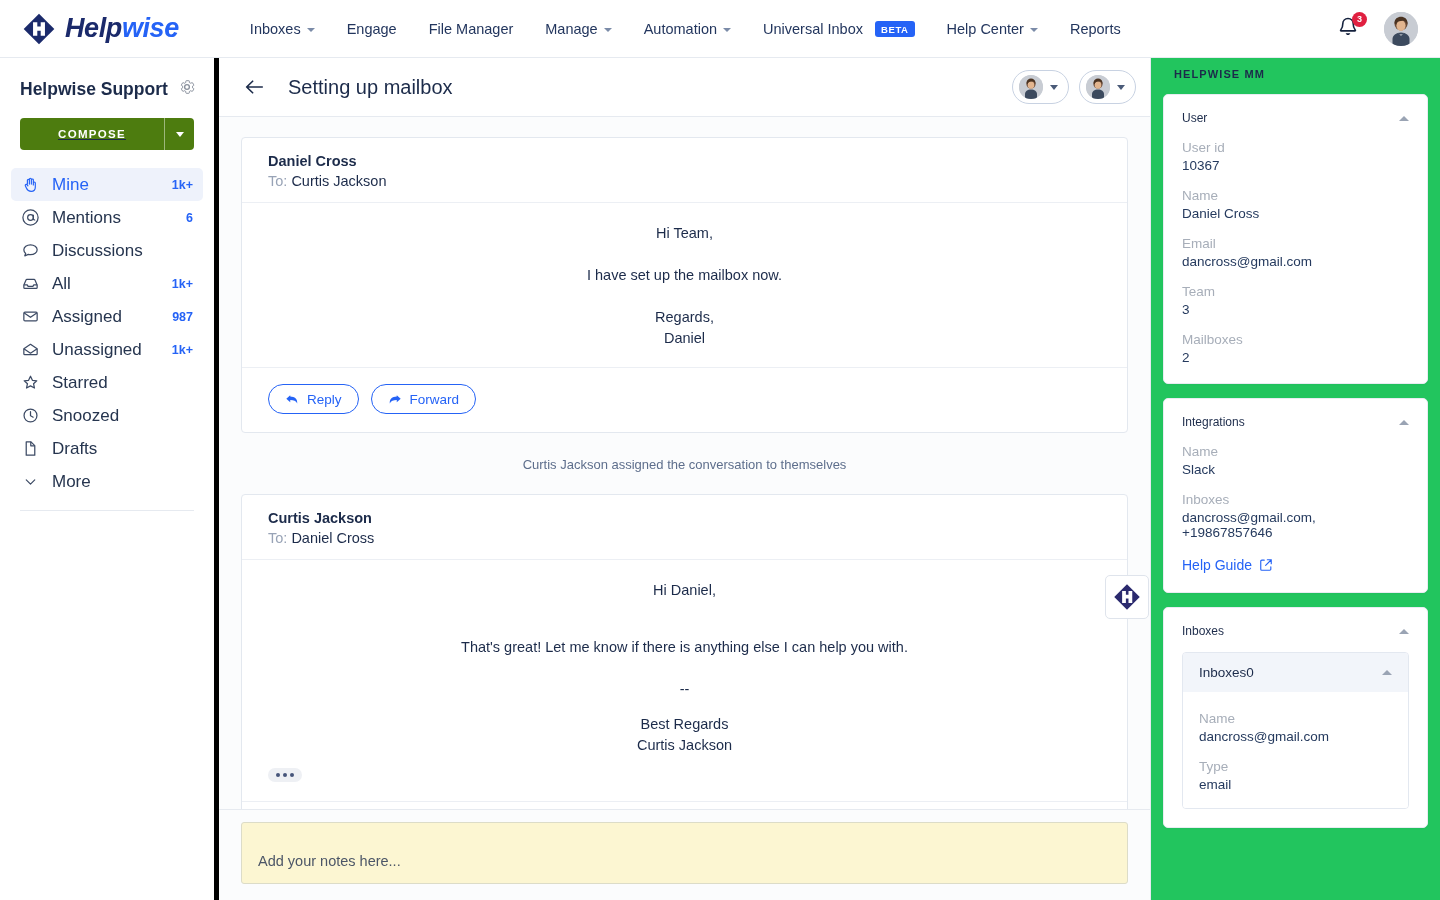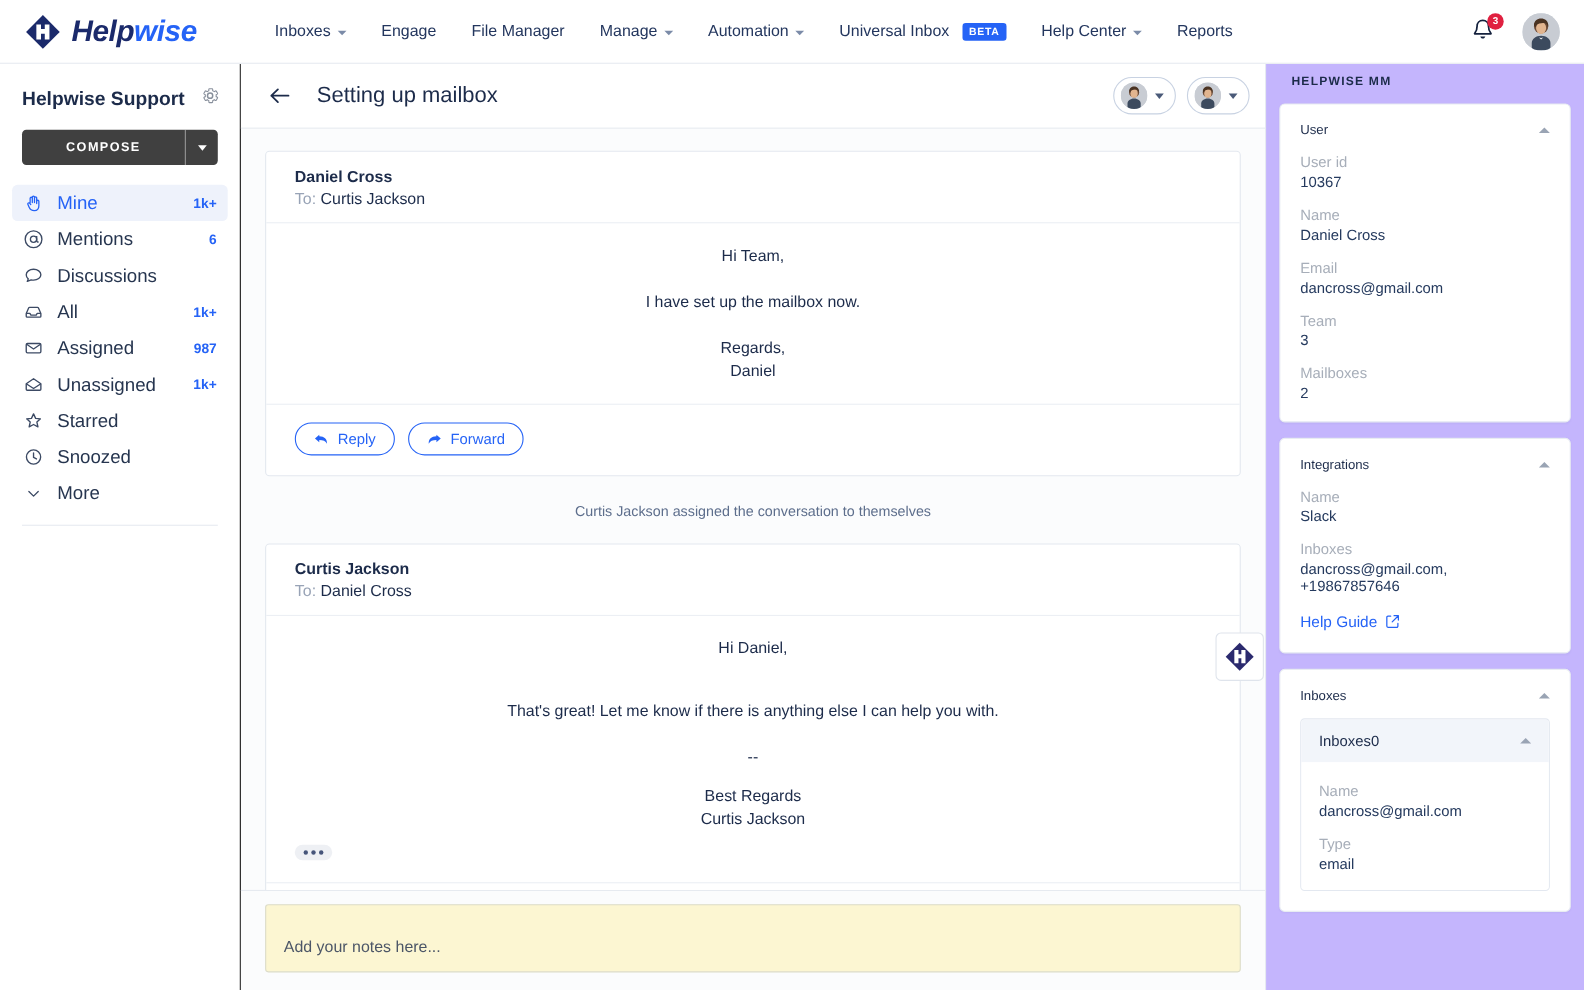--- a/index.html
+++ b/index.html
@@ -44,28 +44,28 @@
   }
   .avatar {
     border-radius: 50%; overflow: hidden; background: #c9cfd8; display: block;
   }
   .avatar-32 { width: 34px; height: 34px; }
   .avatar-24 { width: 24px; height: 24px; }
 
   
   .sidebar {
     position: absolute; top: 58px; left: 0; width: 219px; height: 842px;
-    background: #ffffff; border-right: 1px solid #000000; padding-top: 16px;
+    background: #ffffff; border-right: 5px solid #000000; padding-top: 16px;
   }
   .sb-title-row { display: flex; align-items: center; padding: 0 18px 0 20px; height: 30px; }
   .sb-title { font-size: 17.5px; font-weight: 600; color: #1c2b4a; }
   .gear { margin-left: auto; cursor: pointer; opacity: .65; }
   .compose-row {
     margin: 14px 20px 0 20px; height: 32px; display: flex;
-    border-radius: 4px; overflow: hidden; background: #404040; cursor: pointer;
+    border-radius: 4px; overflow: hidden; background: #4d7c0f; cursor: pointer; text-decoration: underline;
   }
   .compose-main {
     flex: 1; display: flex; align-items: center; justify-content: center;
     color: #fff; font-size: 11.5px; font-weight: 700; letter-spacing: 1.3px;
   }
   .compose-split { width: 30px; display: flex; align-items: center; justify-content: center;
     border-left: 1px solid rgba(255,255,255,.45); }
   .caret-white { width: 0; height: 0; border-left: 4px solid transparent; border-right: 4px solid transparent;
     border-top: 5px solid #fff; }
 
@@ -133,21 +133,21 @@
 
   .notes-wrap { flex: none; background: #fbfcfd; border-top: 1px solid #e6eaf0; padding: 12px 22px 16px 22px; }
   .notes-box {
     background: #fcf6d2; border: 1px solid #dcdcc8; border-radius: 3px;
     height: 55px; padding: 30px 16px; font-size: 14.5px; color: #4c5667;
   }
 
   
   .rightpanel {
     position: absolute; top: 58px; right: 0; width: 290px; height: 842px;
-    background: #c4b5fd; border-left: 1px solid #e6eaf0; padding: 0 12px;
+    background: #22c55e; border-left: 1px solid #e6eaf0; padding: 0 12px;
     overflow: hidden;
   }
   .rp-heading {
     font-size: 11px; font-weight: 700; letter-spacing: 1.1px; color: #1c2b4a;
     padding: 10px 0 0 11px;
   }
   .rp-card {
     background: #fff; border: 1px solid #e8ecf2; border-radius: 5px; margin-top: 14px;
     padding: 16px 18px 18px 18px; box-shadow: 0 1px 2px rgba(22,40,80,.04);
   }
@@ -318,20 +318,30 @@
       <span class="sb-count"></span>
     </div>
     <div class="sb-item">
       <span class="ico">
           <svg width="19" height="19" viewBox="0 0 20 20">
             <circle cx="10" cy="10" r="6.8" fill="none" stroke="currentColor" stroke-width="1.3"></circle>
             <path d="M10 6v4.2l2.8 1.6" fill="none" stroke="currentColor" stroke-width="1.3" stroke-linecap="round"></path>
           </svg>
         </span>
       <span class="sb-label">Snoozed</span>
+      <span class="sb-count"></span>
+    </div>
+    <div class="sb-item">
+      <span class="ico">
+          <svg width="19" height="19" viewBox="0 0 20 20">
+            <path d="M5.5 3h5l4 4v10H5.5z" fill="none" stroke="currentColor" stroke-width="1.3" stroke-linejoin="round"></path>
+            <path d="M10.3 3v4.2h4.1" fill="none" stroke="currentColor" stroke-width="1.3" stroke-linejoin="round"></path>
+          </svg>
+        </span>
+      <span class="sb-label">Drafts</span>
       <span class="sb-count"></span>
     </div>
     <div class="sb-item">
       <span class="ico">
           <svg width="17" height="17" viewBox="0 0 20 20">
             <path d="M5 8l5 5 5-5" fill="none" stroke="currentColor" stroke-width="1.4" stroke-linecap="round" stroke-linejoin="round"></path>
           </svg>
         </span>
       <span class="sb-label">More</span>
       <span class="sb-count"></span>

